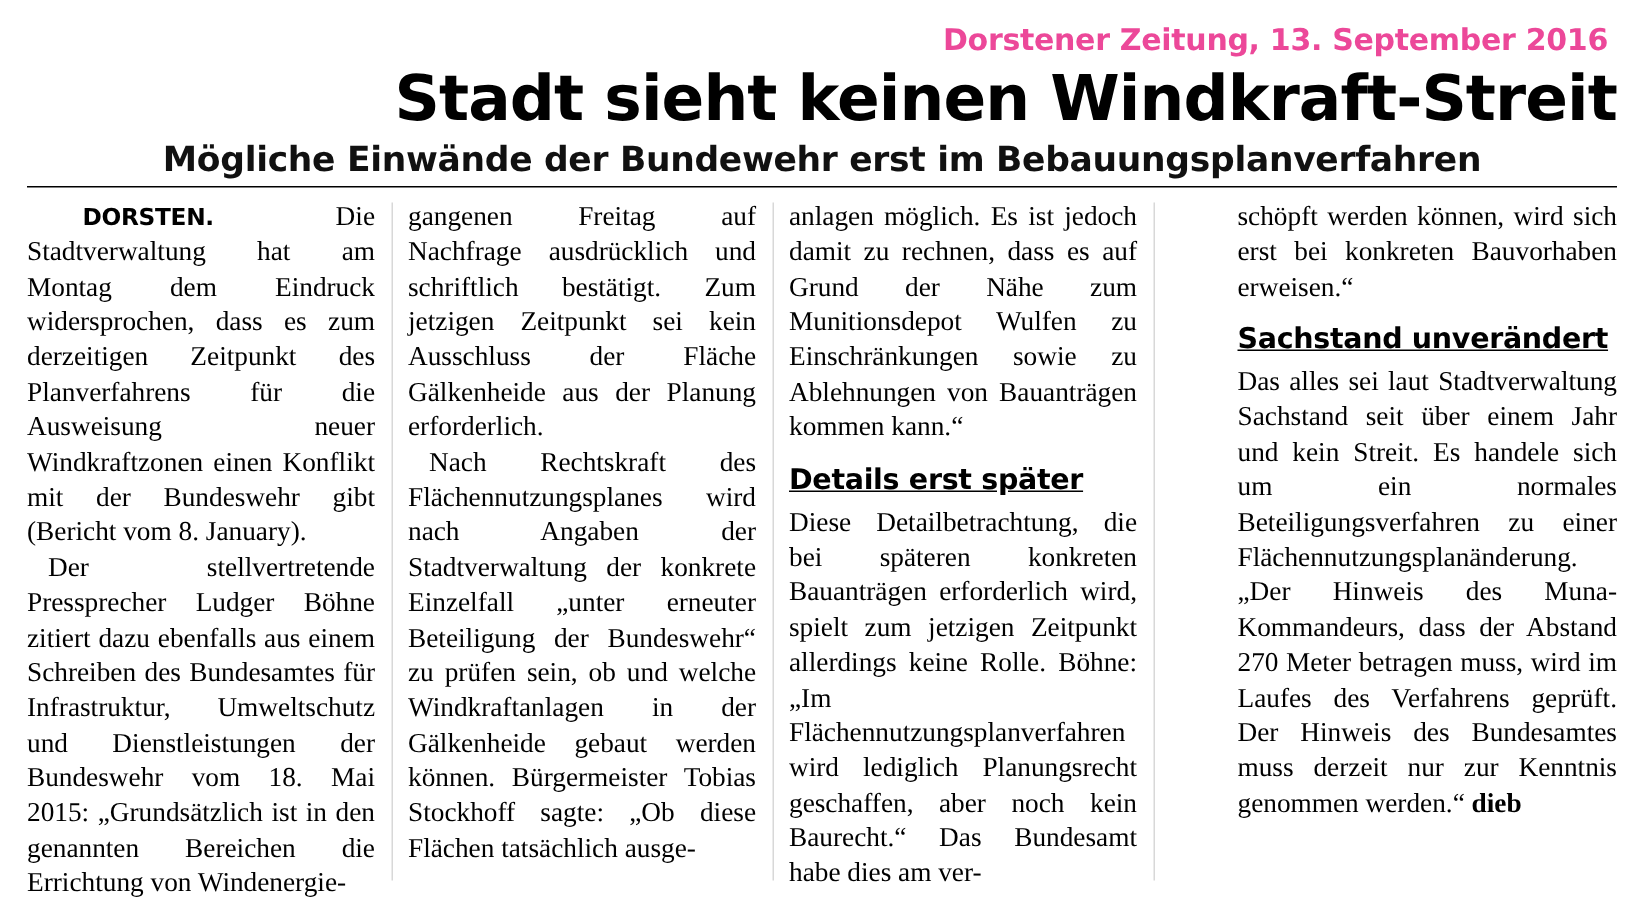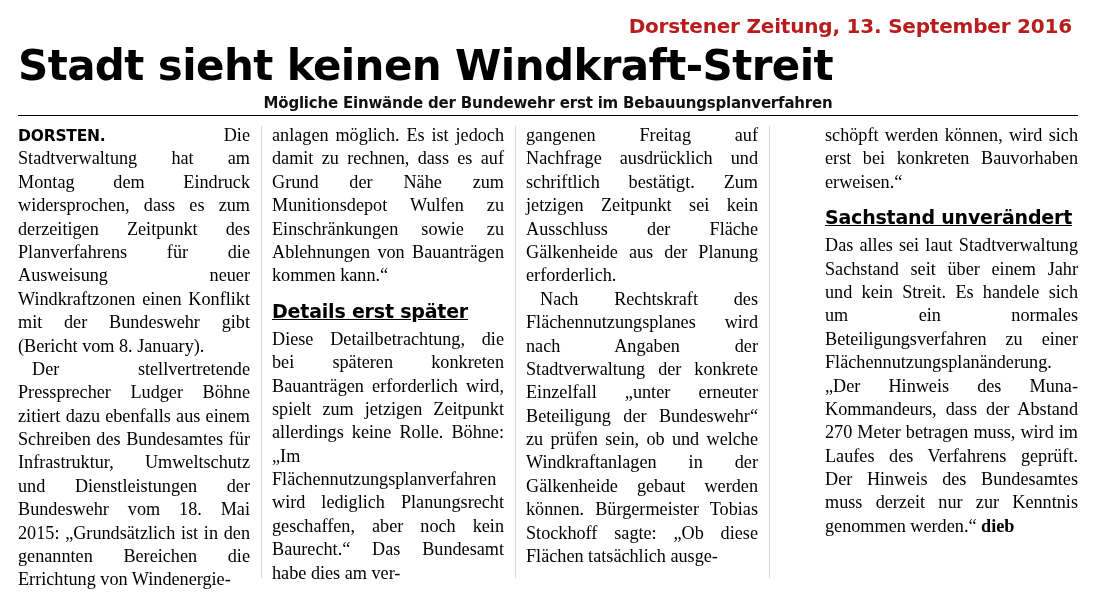--- a/index.html
+++ b/index.html
@@ -20,38 +20,38 @@
     height: 599px;
     box-sizing: border-box;
     padding: 10px 18px 0 18px;
   }
   .source-line {
     text-align: right;
     font-family: "DejaVu Sans", sans-serif;
     font-weight: bold;
     font-size: 20px;
     letter-spacing: -0.2px;
-    color: #b91c1c;
+    color: #ec4899;
     margin: 4px 6px 2px 0;
   }
   .headline {
-    text-align: left;
+    text-align: right;
     font-family: "DejaVu Sans", sans-serif;
     font-weight: bold;
     font-size: 42px;
     line-height: 1.06;
     letter-spacing: -0.6px;
     margin: 6px 0 2px 0;
     color: #000;
   }
   .subhead {
     text-align: center;
     font-family: "DejaVu Sans", sans-serif;
     font-weight: bold;
-    font-size: 15px;
+    font-size: 23px;
     line-height: 1.1;
     letter-spacing: -0.2px;
     margin: 6px 0 2px 0;
     color: #111;
   }
   .rule {
     border: none;
     border-top: 1px solid #000;
     margin: 4px 0 8px 0;
     height: 0;
@@ -87,20 +87,21 @@
     color: #000;
   }
   p.body + p.body {
     text-indent: 14px;
   }
   .lead-in {
     font-family: "DejaVu Sans", sans-serif;
     font-weight: bold;
     font-size: 15.5px;
     letter-spacing: -0.2px;
+    margin-left: 37px;
   }
   h2.sub {
     font-family: "DejaVu Sans", sans-serif;
     font-weight: bold;
     font-size: 19px;
     letter-spacing: -0.2px;
     margin: 12px 0 6px 0;
     color: #000;
     text-decoration: underline;
   }
@@ -124,29 +125,29 @@
   <div class="columns">
 
     <div class="col">
       <div class="divider"></div>
       <p class="body"><span class="lead-in">DORSTEN.</span><span> Die Stadtverwaltung hat am Montag dem Eindruck widersprochen, dass es zum derzeitigen Zeitpunkt des Planverfahrens für die Ausweisung neuer Windkraftzonen einen Konflikt mit der Bundeswehr gibt (Bericht vom 8. January).</span></p>
       <p class="body">Der stellvertretende Pressprecher Ludger Böhne zitiert dazu ebenfalls aus einem Schreiben des Bundesamtes für Infrastruktur, Umweltschutz und Dienstleistungen der Bundeswehr vom 18. Mai 2015: „Grundsätzlich ist in den genannten Bereichen die Errichtung von Windenergie-</p>
     </div>
 
     <div class="col">
       <div class="divider"></div>
-      <p class="body">anlagen möglich. Es ist jedoch damit zu rechnen, dass es auf Grund der Nähe zum Munitionsdepot Wulfen zu Einschränkungen sowie zu Ablehnungen von Bauanträgen kommen kann.“</p>
-      <h2 class="sub">Details erst später</h2>
-      <p class="body">Diese Detailbetrachtung, die bei späteren konkreten Bauanträgen erforderlich wird, spielt zum jetzigen Zeitpunkt allerdings keine Rolle. Böhne: „Im Flächennutzungsplanverfahren wird lediglich Planungsrecht geschaffen, aber noch kein Baurecht.“ Das Bundesamt habe dies am ver-</p>
+      <p class="body">gangenen Freitag auf Nachfrage ausdrücklich und schriftlich bestätigt. Zum jetzigen Zeitpunkt sei kein Ausschluss der Fläche Gälkenheide aus der Planung erforderlich.</p>
+      <p class="body">Nach Rechtskraft des Flächennutzungsplanes wird nach Angaben der Stadtverwaltung der konkrete Einzelfall „unter erneuter Beteiligung der Bundeswehr“ zu prüfen sein, ob und welche Windkraftanlagen in der Gälkenheide gebaut werden können. Bürgermeister Tobias Stockhoff sagte: „Ob diese Flächen tatsächlich ausge-</p>
     </div>
 
     <div class="col">
       <div class="divider"></div>
-      <p class="body">gangenen Freitag auf Nachfrage ausdrücklich und schriftlich bestätigt. Zum jetzigen Zeitpunkt sei kein Ausschluss der Fläche Gälkenheide aus der Planung erforderlich.</p>
-      <p class="body">Nach Rechtskraft des Flächennutzungsplanes wird nach Angaben der Stadtverwaltung der konkrete Einzelfall „unter erneuter Beteiligung der Bundeswehr“ zu prüfen sein, ob und welche Windkraftanlagen in der Gälkenheide gebaut werden können. Bürgermeister Tobias Stockhoff sagte: „Ob diese Flächen tatsächlich ausge-</p>
+      <p class="body">anlagen möglich. Es ist jedoch damit zu rechnen, dass es auf Grund der Nähe zum Munitionsdepot Wulfen zu Einschränkungen sowie zu Ablehnungen von Bauanträgen kommen kann.“</p>
+      <h2 class="sub">Details erst später</h2>
+      <p class="body">Diese Detailbetrachtung, die bei späteren konkreten Bauanträgen erforderlich wird, spielt zum jetzigen Zeitpunkt allerdings keine Rolle. Böhne: „Im Flächennutzungsplanverfahren wird lediglich Planungsrecht geschaffen, aber noch kein Baurecht.“ Das Bundesamt habe dies am ver-</p>
     </div>
 
     <div class="col">
 
       <p class="body">schöpft werden können, wird sich erst bei konkreten Bauvorhaben erweisen.“</p>
       <h2 class="sub">Sachstand unverändert</h2>
       <p class="body"><span>Das alles sei laut Stadtverwaltung Sachstand seit über einem Jahr und kein Streit. Es handele sich um ein normales Beteiligungsverfahren zu einer Flächennutzungsplanänderung. „Der Hinweis des Muna-Kommandeurs, dass der Abstand 270 Meter betragen muss, wird im Laufes des Verfahrens geprüft. Der Hinweis des Bundesamtes muss derzeit nur zur Kenntnis genommen werden.“ </span><span class="author">dieb</span></p>
     </div>
 
   </div>

